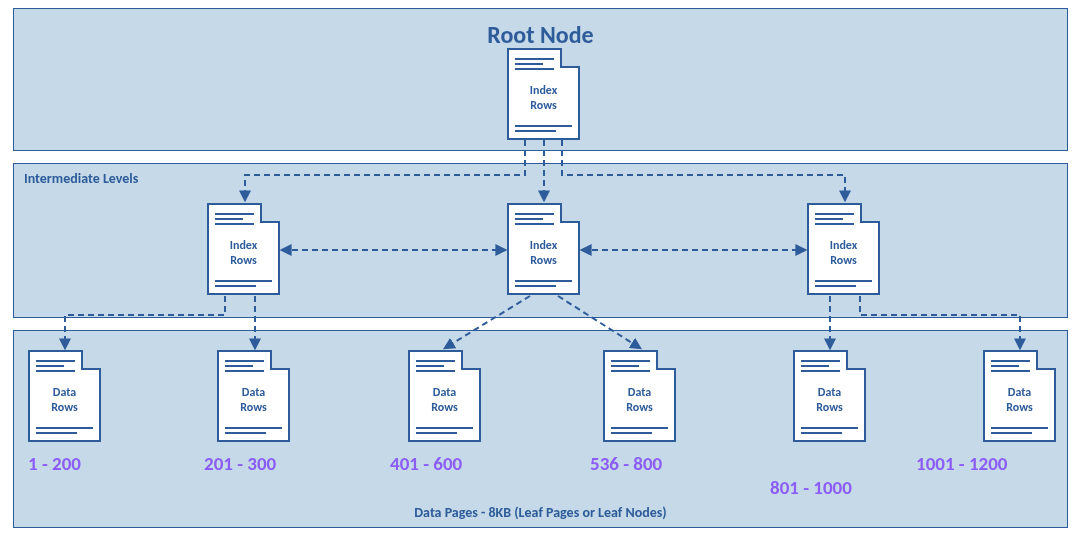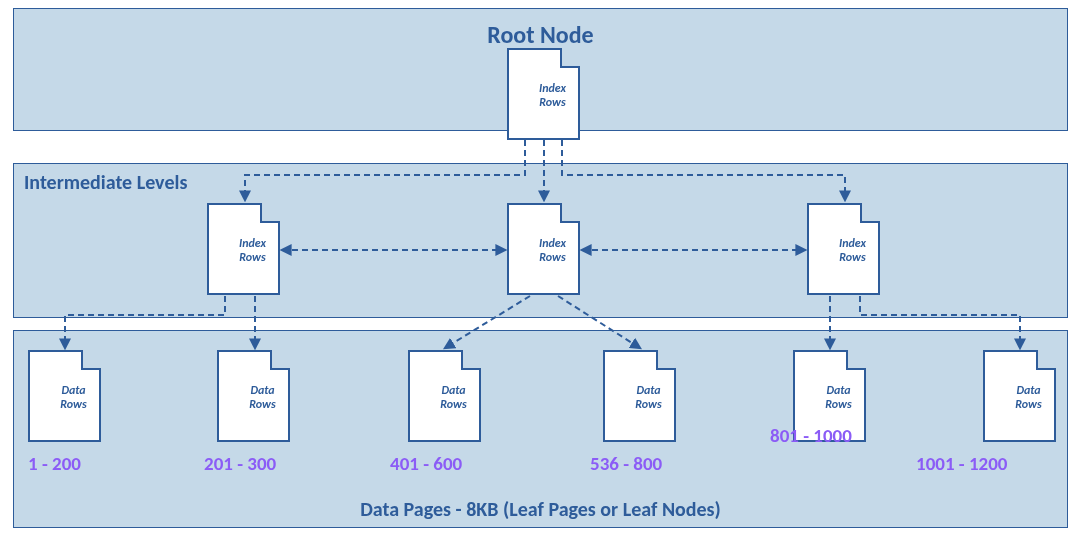--- a/index.html
+++ b/index.html
@@ -9,28 +9,28 @@
     height: 538px;
     background: #fff;
     position: relative;
     overflow: hidden;
   }
   .level-box {
     position: absolute;
     background: #c5d9e8;
     border: 1px solid #2e5c9a;
   }
-  .root-level { left: 13px; top: 8px; width: 1055px; height: 123px; padding-left: 8px; }
+  .root-level { left: 13px; top: 8px; width: 1055px; height: 143px; padding-left: 8px; }
   .mid-level { left: 13px; top: 163px; width: 1055px; height: 155px; }
   .leaf-level { left: 13px; top: 330px; width: 1055px; height: 198px; }
   .level-title {
     position: absolute;
     font-weight: bold;
     color: #2e5c9a;
-    font-size: 20px;
+    font-size: 14px;
   }
   .root-title { left: 50%; top: 11px; transform: translateX(-50%); font-size: 24px; }
   .mid-title { left: 10px; top: 6px; }
   .leaf-title { left: 50%; bottom: 6px; transform: translateX(-50%); text-align: right; }
   .page {
     position: absolute;
     border: 2px solid #2e5c9a;
     background: #fff;
   }
   .page::before {
@@ -41,22 +41,21 @@
     width: 18px; height: 18px;
     background: linear-gradient(135deg, transparent 49%, #2e5c9a 49%, #2e5c9a 52%, #fff 52%);
     border-bottom: 2px solid #2e5c9a;
     border-left: 2px solid #2e5c9a;
     background: #c5d9e8;
   }
   .page-inner {
     position: absolute;
     left: 6px; right: 6px; top: 8px; bottom: 6px;
     display: flex;
-    flex-direction: row;
-    font-style: italic;
+    flex-direction: column;
   }
   .page-lines-top, .page-lines-bottom {
     display: flex;
     flex-direction: column;
     gap: 3px;
   }
   .page-lines-top { margin-right: 18px; }
   .line {
     height: 2px;
     background: #2e5c9a;
@@ -270,21 +269,21 @@
         <span class="line"></span>
         <span class="line short"></span>
       </div>
   </div>
 </div>
 
 <div class="range-label" style="left:28px; top:452px;">1 - 200</div>
 <div class="range-label" style="left:204px; top:452px;">201 - 300</div>
 <div class="range-label" style="left:390px; top:452px;text-align:center;">401 - 600</div>
 <div class="range-label" style="left:590px; top:452px;">536 - 800</div>
-<div class="range-label" style="left:770px; top:424px;">801 - 1000</div>
+<div class="range-label" style="left:770px; top:476px;">801 - 1000</div>
 <div class="range-label" style="left:916px; top:452px;">1001 - 1200</div>
 
 <svg class="arrows">
   <defs>
     <marker id="arrow" viewBox="0 0 10 10" refX="8" refY="5" markerWidth="6" markerHeight="6" orient="auto-start-reverse">
       <path d="M 0 0 L 10 5 L 0 10 z" fill="#2e5c9a"></path>
     </marker>
     <marker id="arrow-both" viewBox="0 0 10 10" refX="8" refY="5" markerWidth="6" markerHeight="6" orient="auto">
       <path d="M 0 0 L 10 5 L 0 10 z" fill="#2e5c9a"></path>
     </marker>

